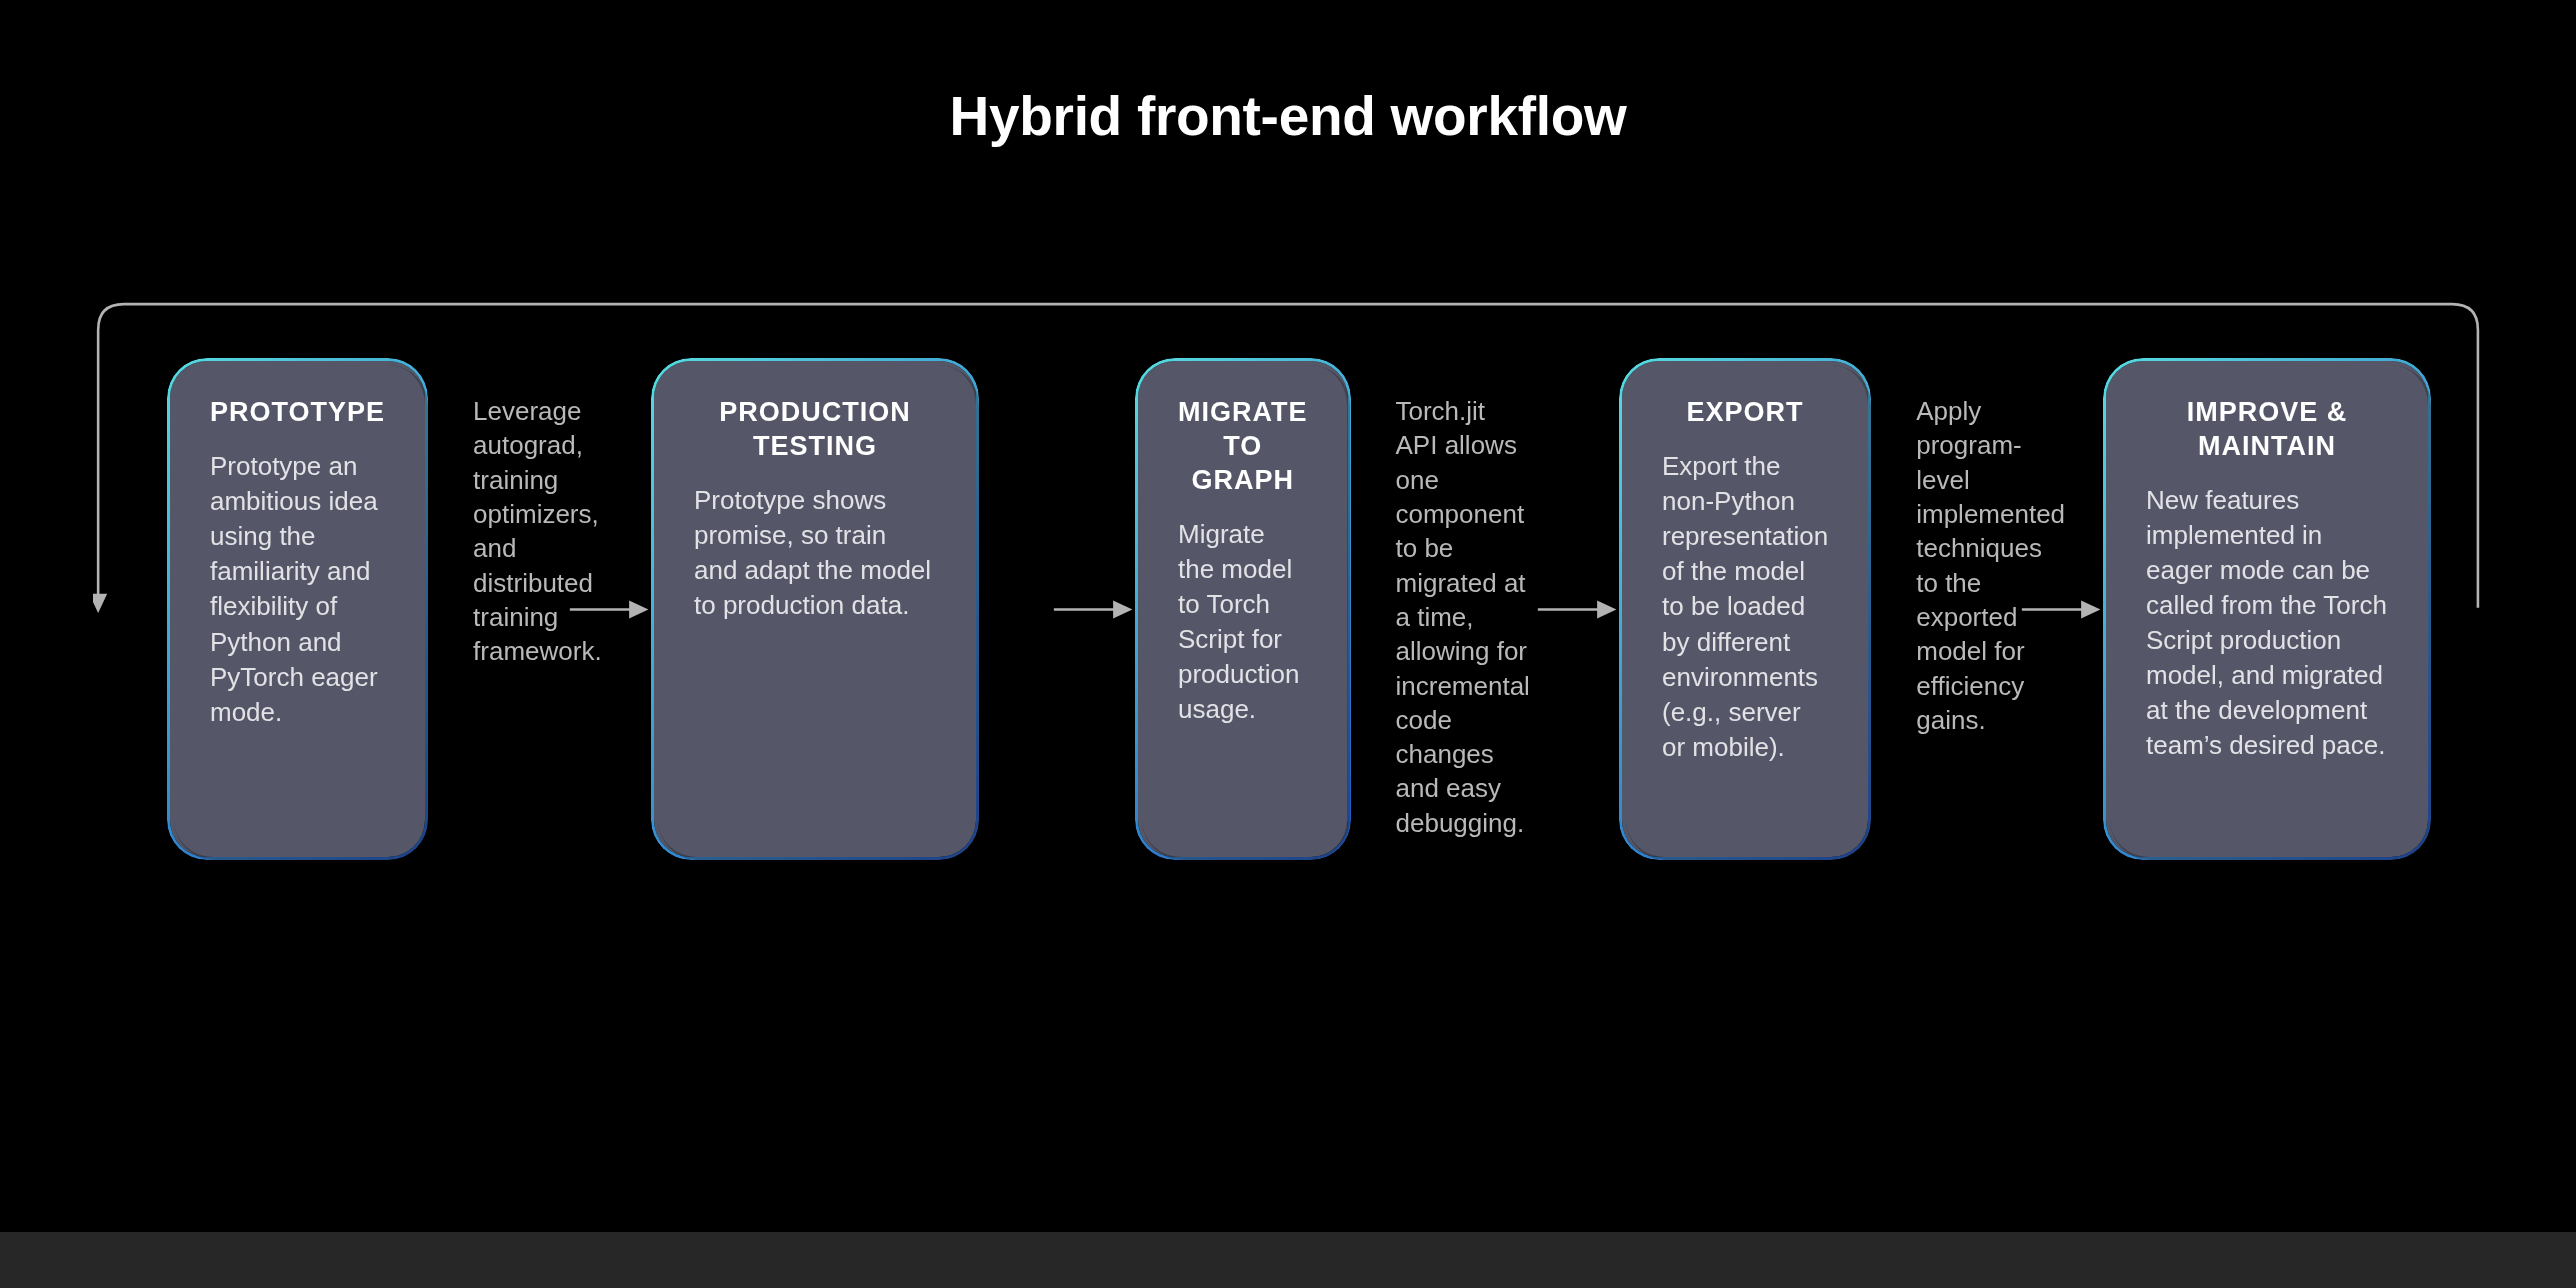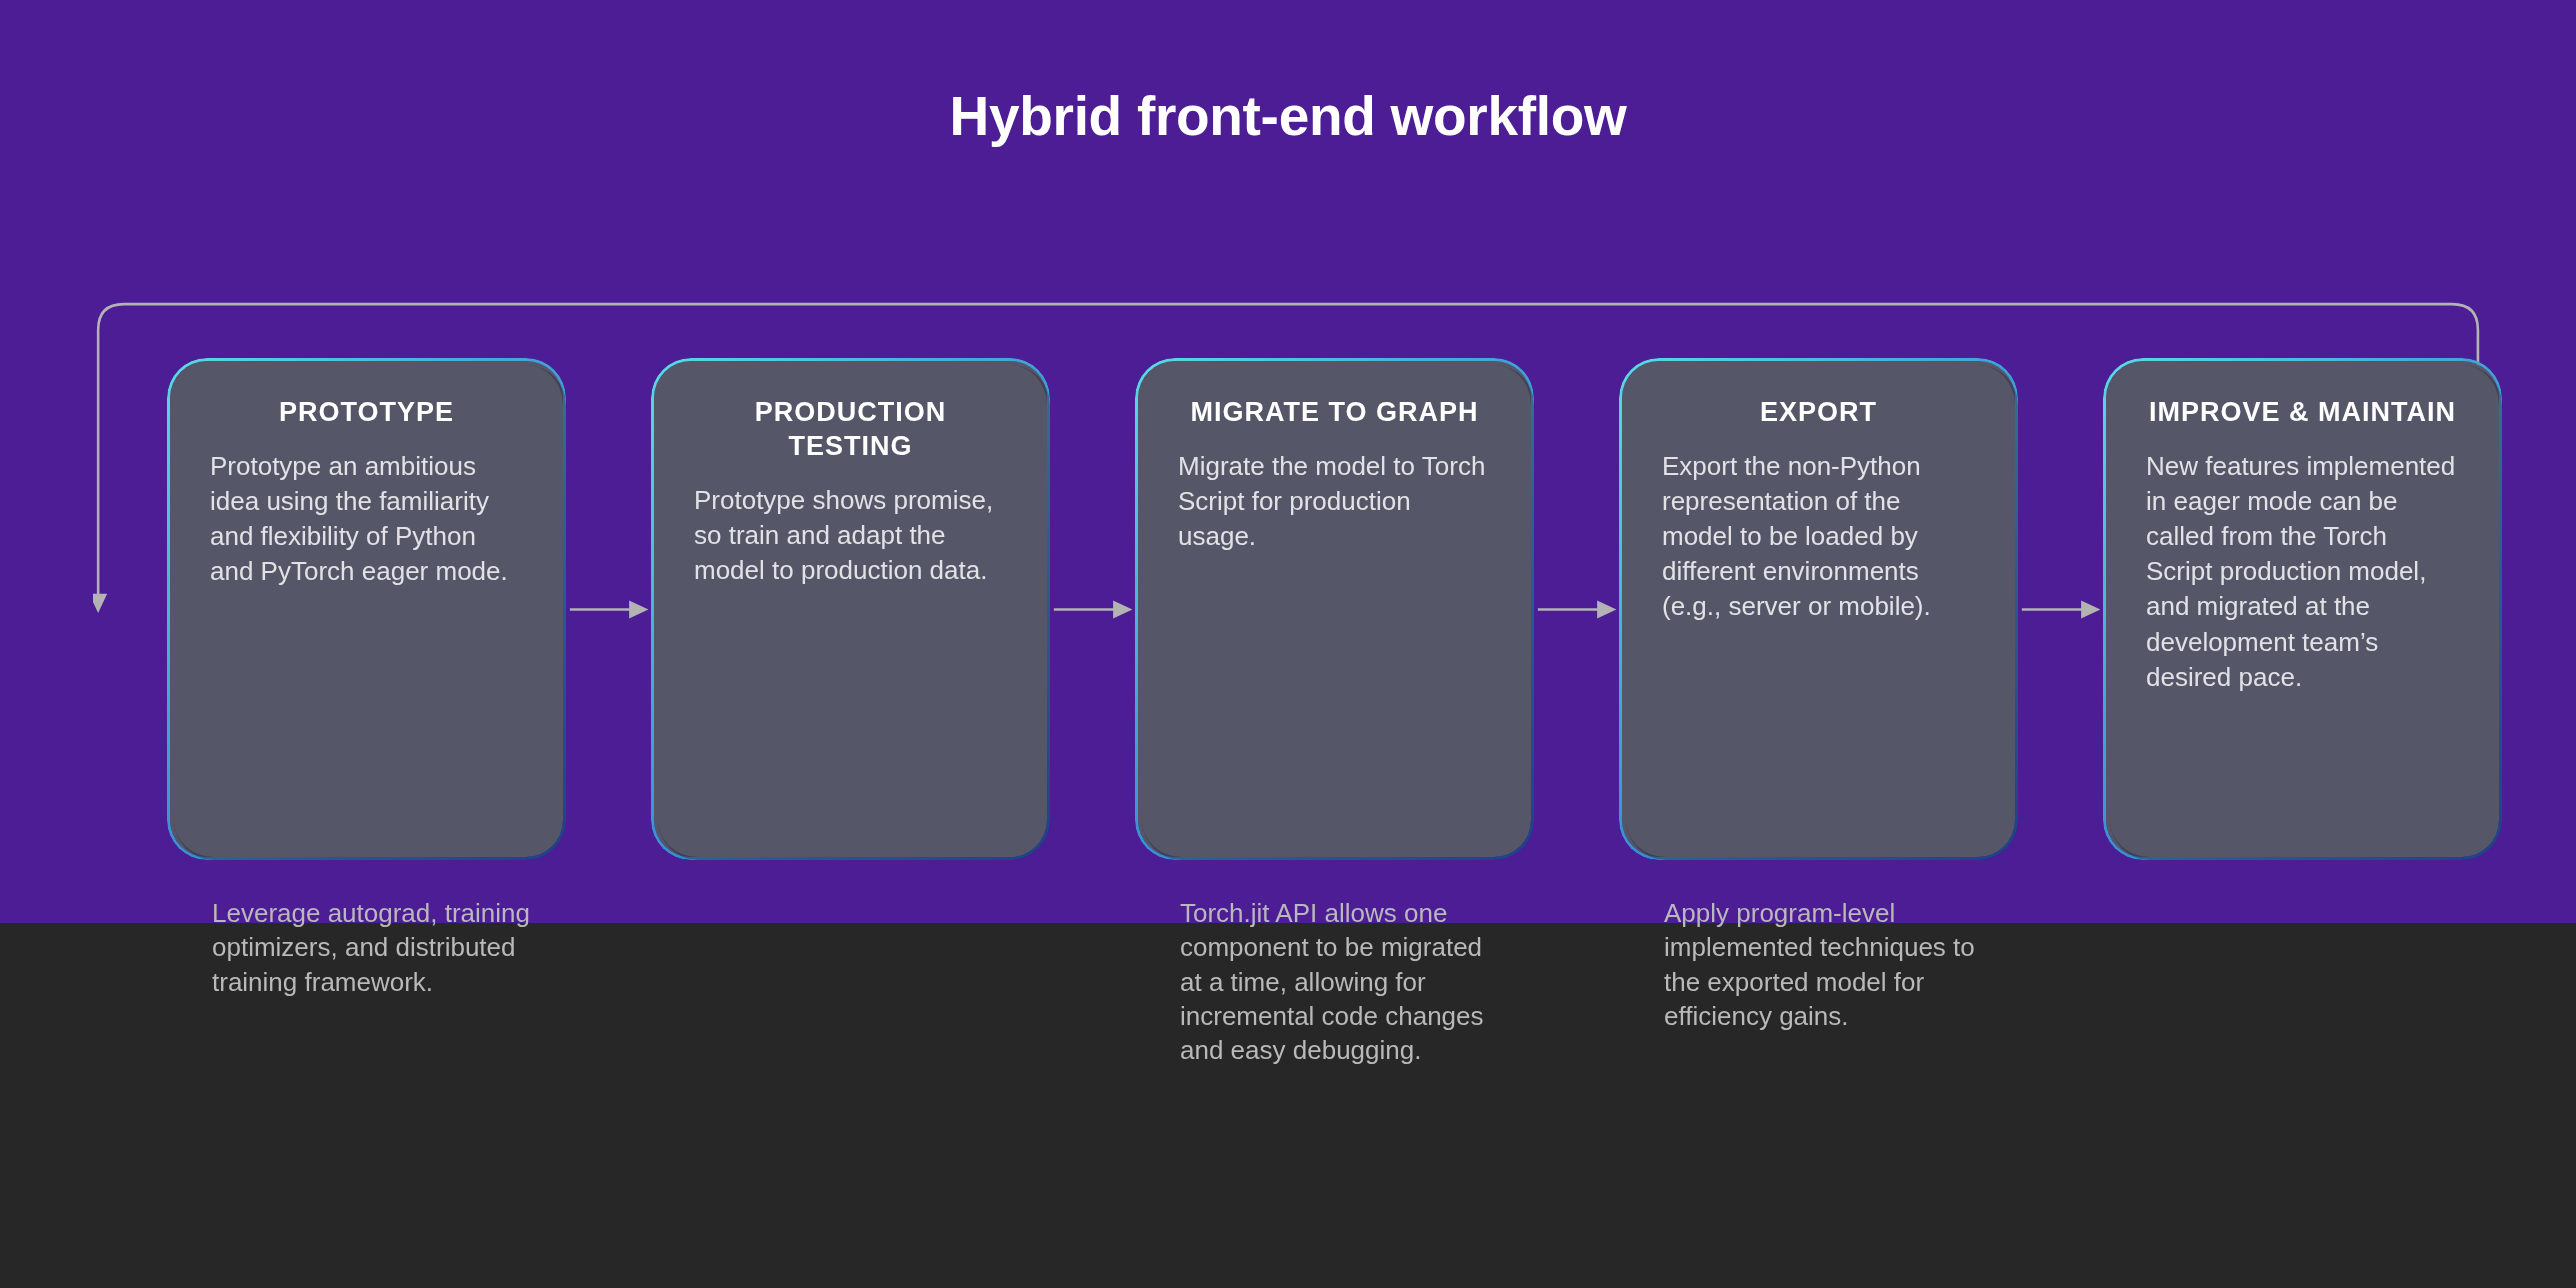--- a/index.html
+++ b/index.html
@@ -5,22 +5,22 @@
   * { box-sizing: border-box; margin: 0; padding: 0; }
   html, body {
     width: 100%; height: 100%;
     background: #272727;
     font-family: -apple-system, BlinkMacSystemFont, "Helvetica Neue", Arial, sans-serif;
     color: #e9e9e9;
   }
   .canvas {
     position: relative;
     width: 2576px;
-    height: 923px;
-    background: #4c1d95;
+    height: 1232px;
+    background: #000000;
   }
   .title {
     position: absolute;
     top: 84px;
     left: 0; right: 0;
     text-align: center;
     font-size: 55px;
     font-weight: 700;
     color: #ffffff;
     letter-spacing: -0.3px;
@@ -37,21 +37,21 @@
     position: absolute;
     top: 358px;
     left: 167px;
     right: 71px;
     display: flex;
     align-items: stretch;
     gap: 0;
   }
   .stage-col {
     display: flex;
-    flex-direction: column;
+    flex-direction: row;
     width: 399px;
   }
   .arrow-col {
     width: 85px;
     display: flex;
     align-items: center;
     justify-content: center;
     height: 502px; 
   }
   .stage-box {

